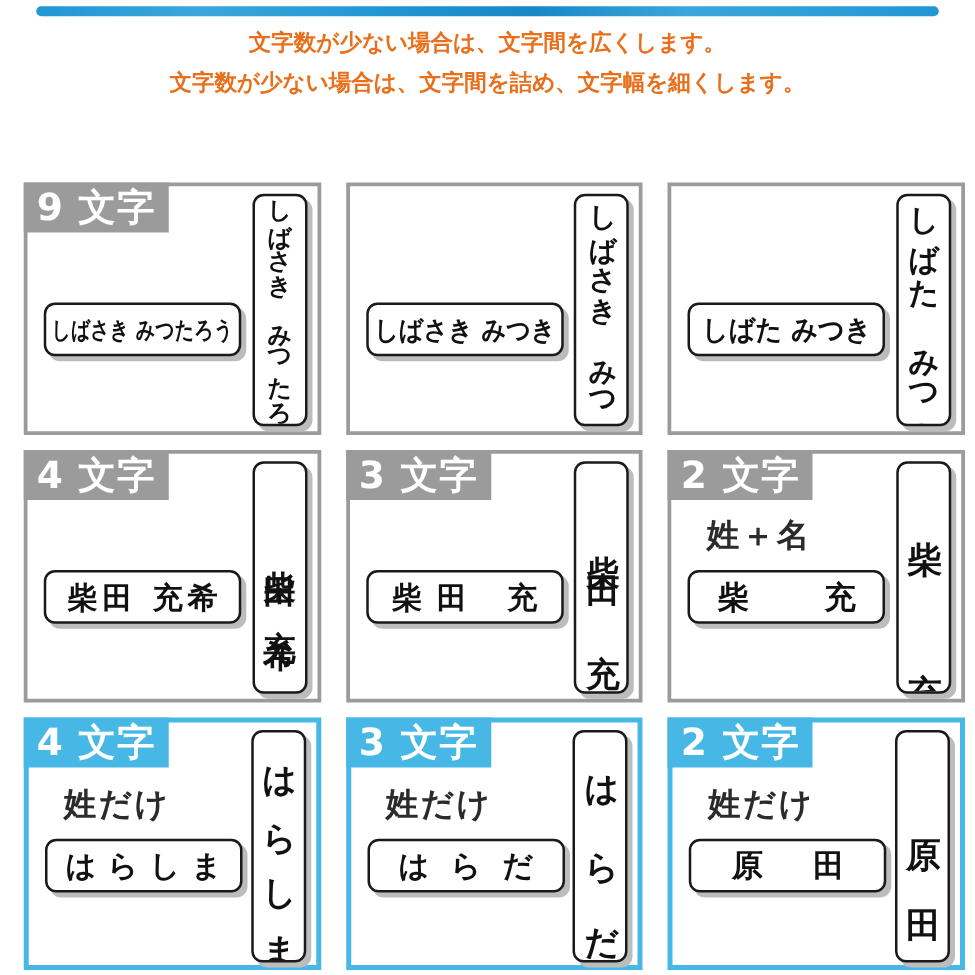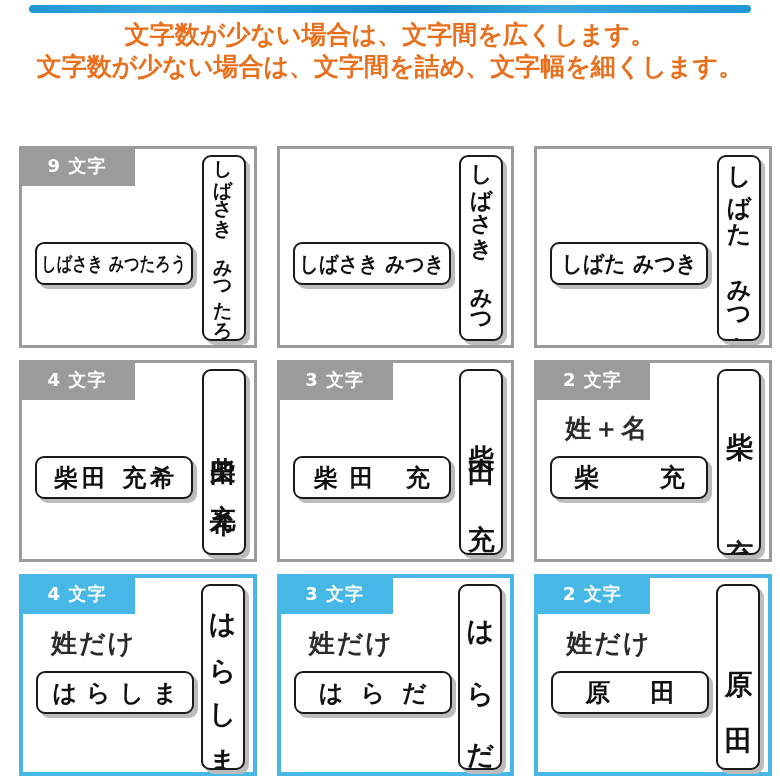--- a/index.html
+++ b/index.html
@@ -5,32 +5,32 @@
   * { margin:0; padding:0; box-sizing:border-box; }
   html,body { width:780px; height:780px; background:#ffffff; overflow:hidden;
     font-family:"DejaVu Sans", sans-serif; }
   .page { position:relative; width:780px; height:780px; }
 
   .title { margin-top:9px; text-align:center; font-size:34px; font-weight:bold;
     color:#262626; letter-spacing:0px; white-space:nowrap; }
   .underline { width:722px; height:8px; margin:5px auto 6px auto; border-radius:4px;
     background:linear-gradient(90deg, var(--underline) 0%, #3aa6dc 18%, var(--underline) 38%,
       #1787c6 55%, #3aa6dc 72%, var(--underline) 100%); }
-  .subtitle { text-align:center; font-size:25px; font-weight:bold;
+  .subtitle { text-align:center; font-size:18px; font-weight:bold;
     color:var(--orange); line-height:32px; white-space:nowrap; }
 
   .grid { position:absolute; left:19px; top:141px; width:753px;
     display:grid; grid-template-columns:repeat(3, 1fr);
     grid-template-rows:repeat(3, 202px); column-gap:20px; row-gap:12px; }
 
   .cell { position:relative; background:#fff; border:3px solid var(--gray); }
   .cell.blue { border-color:var(--blue); border-width:4px; }
 
   .tab { position:absolute; top:-3px; left:-3px; width:116px; height:40px;
-    background:var(--gray); color:#ffffff; font-size:18px; font-weight:bold;
+    background:var(--gray); color:#ffffff; font-size:30px; font-weight:bold;
     display:flex; align-items:center; justify-content:center; letter-spacing:1px; }
   .cell.blue .tab { background:var(--blue); top:-4px; left:-4px; }
 
   .note { position:absolute; left:28px; top:48px; font-size:26px; font-weight:600;
     color:#2b2b2b; letter-spacing:2px; }
 
   .plate { position:absolute; background:#fff; border:2px solid #1a1a1a;
     border-radius:9px; box-shadow:4px 4px 0 #bcbcbc;
     display:flex; align-items:center; justify-content:center; overflow:hidden; }
   .vplate { top:6px; right:8px; width:44px; height:186px; }

